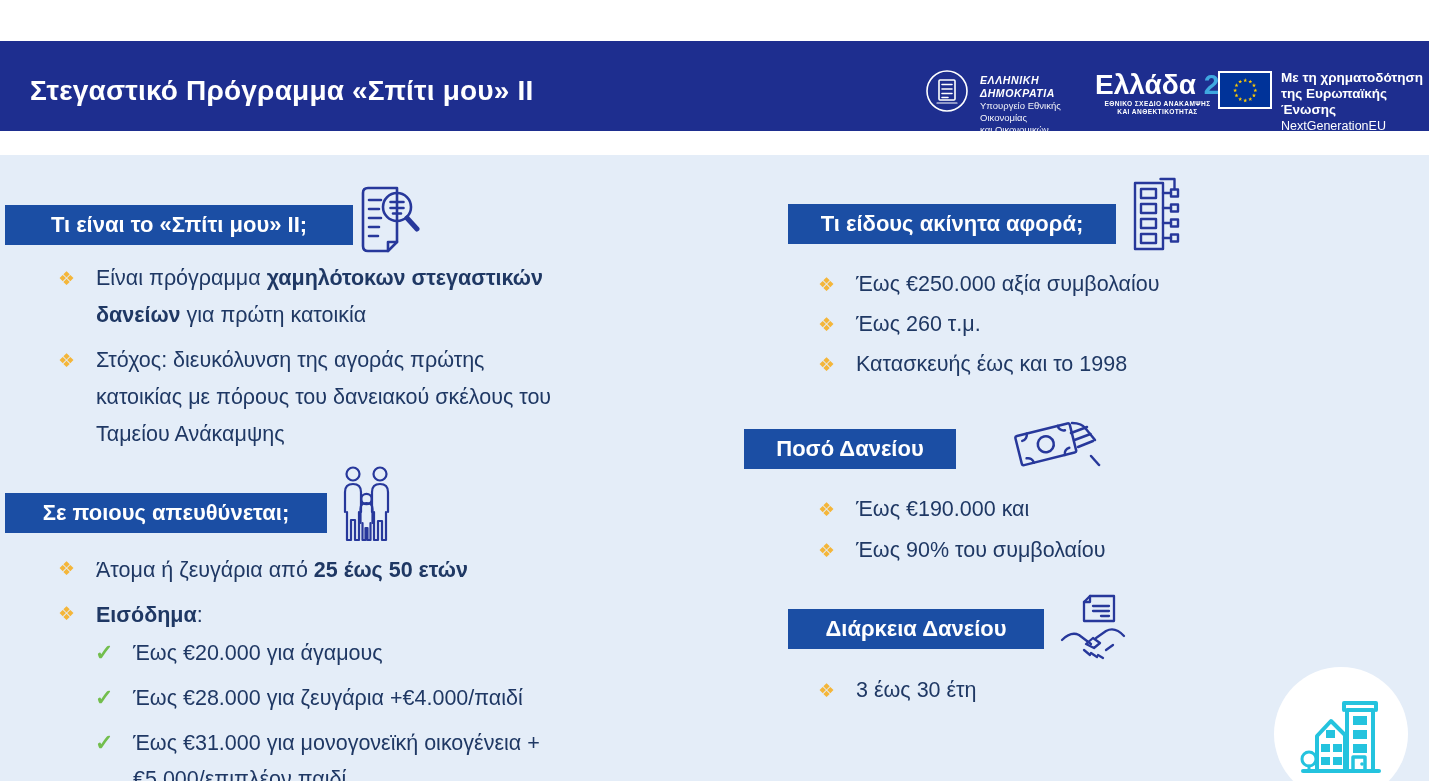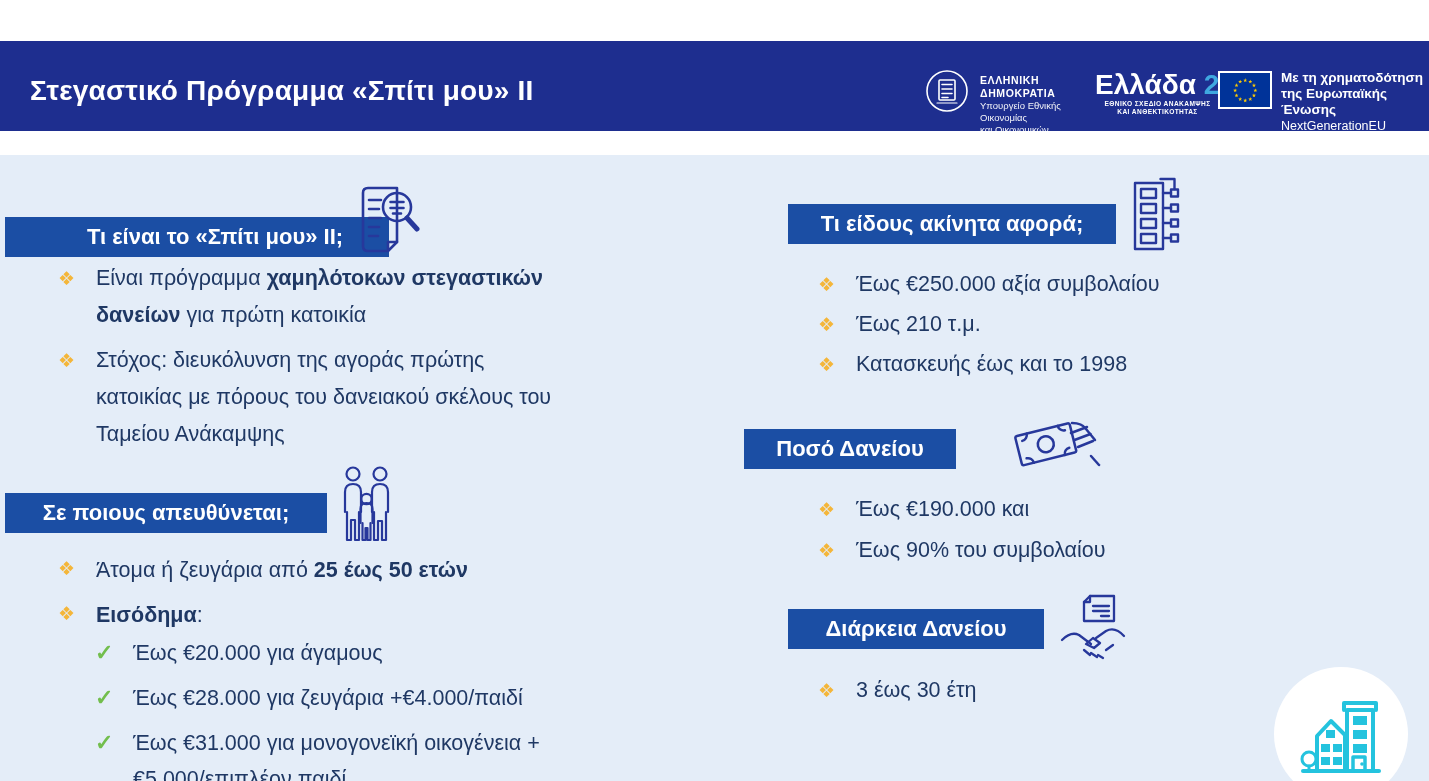--- a/index.html
+++ b/index.html
@@ -4,39 +4,39 @@
 <style>
   html,body{margin:0;padding:0;background:#fff;}
   .stage{position:relative;width:1429px;height:781px;background:#ffffff;overflow:hidden;
          font-family:"Liberation Sans",sans-serif;margin-top:41px;}
 
   
   .header{position:absolute;top:0;left:0;width:1429px;height:90px;background:#1E2E8F;}
   .page-title{position:absolute;left:30px;top:34px;color:#fff;font-size:28px;font-weight:bold;letter-spacing:.2px;}
   .gov-logo{position:absolute;left:924px;top:27px;}
   .gov-text{position:absolute;left:980px;top:33px;color:#fff;width:130px;}
-  .gov-name{font-size:10.5px;font-weight:bold;letter-spacing:.6px;line-height:13px;}
+  .gov-name{font-size:10.5px;font-weight:bold;letter-spacing:.6px;line-height:13px;font-style:italic;}
   .gov-line{font-size:9.5px;line-height:12px;opacity:.95;}
   .greece20{position:absolute;left:1095px;top:29px;width:125px;text-align:center;color:#fff;}
   .greece-brand{font-size:28px;font-weight:bold;line-height:30px;white-space:nowrap;}
   .g20-blue{color:#3FA8E0;}
   .g20-green{color:#7DC242;}
   .greece-sub{font-size:6.6px;letter-spacing:.4px;line-height:8px;font-weight:bold;}
   .eu-flag{position:absolute;left:1218px;top:30px;width:54px;height:38px;background:#039;
            border:2px solid #fff;box-sizing:border-box;}
   .eu-text{position:absolute;left:1281px;top:29px;color:#fff;}
   .eu-bold{font-size:13.5px;font-weight:bold;line-height:16px;}
   .eu-reg{font-size:12.5px;line-height:16px;}
 
   
   .main{position:absolute;top:114px;left:0;width:1429px;height:667px;background:#E4EDF8;}
 
   .badge{position:absolute;height:40px;background:#1B4EA4;color:#fff;font-weight:bold;font-size:22px;
          display:flex;align-items:center;justify-content:center;white-space:nowrap;}
-  .b-what{left:5px;top:176px;width:348px;padding-left:36px;}
+  .b-what{left:5px;top:164px;width:348px;}
   .b-who{left:5px;top:452px;width:322px;}
   .b-property{left:788px;top:163px;width:328px;}
   .b-amount{left:744px;top:388px;width:212px;}
   .b-duration{left:788px;top:568px;width:256px;}
 
   .icon{position:absolute;}
   .icon svg{display:block;}
   .stroke-navy{stroke:#27389B;fill:none;stroke-linecap:round;stroke-linejoin:round;}
 
   .list{position:absolute;color:#1F3864;font-size:21.5px;}
@@ -215,21 +215,21 @@
       </g>
     </svg>
   </div>
   <div class="list l-property">
     <div class="row">
       <span class="diamond">❖</span>
       <span class="txt">Έως €250.000 αξία συμβολαίου</span>
     </div>
     <div class="row">
       <span class="diamond">❖</span>
-      <span class="txt">Έως 210 τ.μ.</span>
+      <span class="txt">Έως 260 τ.μ.</span>
     </div>
     <div class="row">
       <span class="diamond">❖</span>
       <span class="txt">Κατασκευής έως και το 1998</span>
     </div>
   </div>
 
   <div class="badge b-amount">Ποσό Δανείου</div>
   <div class="icon" style="left:1012px;top:372px;">
     <svg width="90" height="62" viewBox="0 0 90 62">

